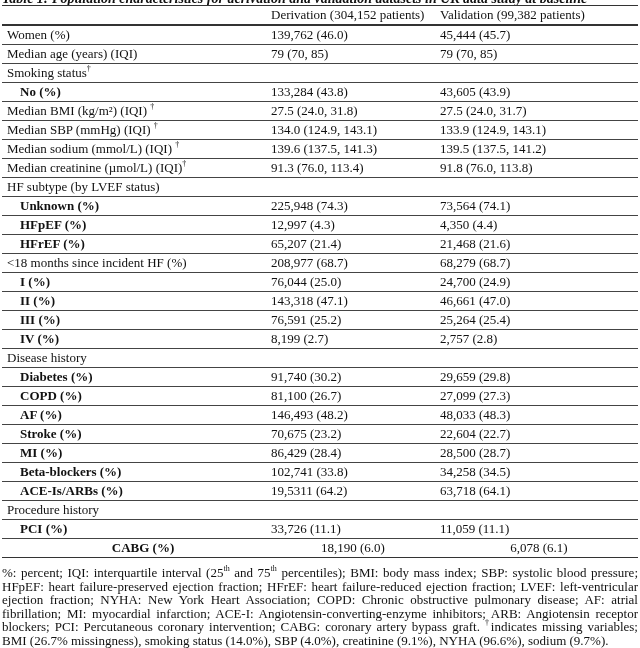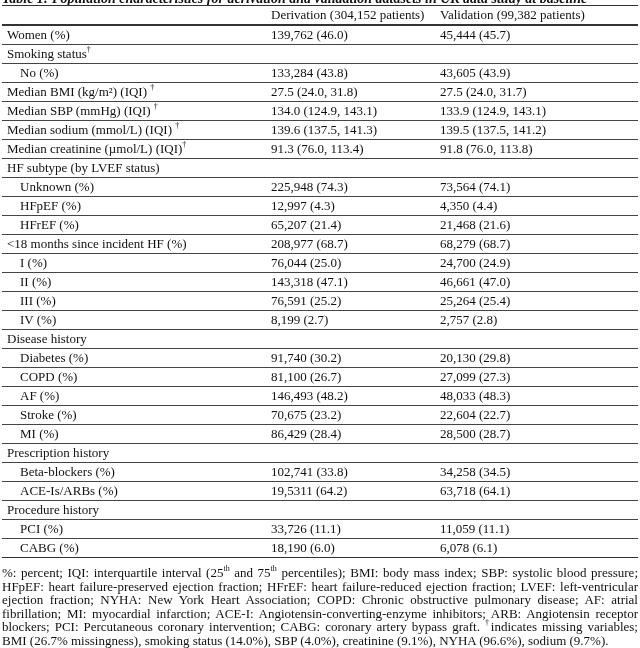--- a/index.html
+++ b/index.html
@@ -16,22 +16,22 @@
   table.main {
     position: absolute; left: 2px; top: 5px; width: 636px;
     border-collapse: collapse; font-size: 13px; table-layout: fixed;
   }
   table.main td {
     height: 18px; padding: 0 0 0 5px; line-height: 18px;
     border-bottom: 1px solid #444444; white-space: nowrap; vertical-align: middle;
   }
   table.main tr.hdr td { border-bottom: 2px solid #333333; }
   table.main tr:first-child td { border-top: 1.5px solid #333333; margin-left: 24px; }
-  table.main tr.last td { border-bottom: 1.5px solid #333333; }
-  td.ind { padding-left: 18px !important; }
+  table.main tr.last td { border-bottom: 1.5px solid #333333; text-align: center; }
+  td.ind { padding-left: 18px !important; font-weight: bold; }
   col.c1 { width: 264px; }
   col.c2 { width: 169px; }
   col.c3 { width: 203px; }
   sup { font-size: 8px; line-height: 0; position: relative; top: -1px; }
   .footnote {
     position: absolute; left: 2px; top: 566px; width: 636px;
     font-size: 13px; line-height: 13.6px; text-align: justify;
   }
 </style>
 </head>
@@ -50,20 +50,25 @@
       <td></td>
       <td>Derivation (304,152 patients)</td>
       <td>Validation (99,382 patients)</td>
     </tr>
   <tr>
         <td><span>Women (%)</span></td>
         <td>139,762 (46.0)</td>
         <td>45,444 (45.7)</td>
       </tr>
       <tr>
+        <td><span>Median age (years) (IQI)</span></td>
+        <td>79 (70, 85)</td>
+        <td>79 (70, 85)</td>
+      </tr>
+      <tr>
         <td><span>Smoking status</span><sup>†</sup></td>
         <td></td>
         <td></td>
       </tr>
       <tr>
         <td class="ind"><span>No (%)</span></td>
         <td>133,284 (43.8)</td>
         <td>43,605 (43.9)</td>
       </tr>
       <tr>
@@ -132,46 +137,41 @@
         <td>2,757 (2.8)</td>
       </tr>
       <tr>
         <td><span>Disease history</span></td>
         <td></td>
         <td></td>
       </tr>
       <tr>
         <td class="ind"><span>Diabetes (%)</span></td>
         <td>91,740 (30.2)</td>
-        <td>20,130 (29.8)</td>
+        <td>29,659 (29.8)</td>
       </tr>
       <tr>
         <td class="ind"><span>COPD (%)</span></td>
         <td>81,100 (26.7)</td>
         <td>27,099 (27.3)</td>
       </tr>
       <tr>
         <td class="ind"><span>AF (%)</span></td>
         <td>146,493 (48.2)</td>
         <td>48,033 (48.3)</td>
       </tr>
       <tr>
         <td class="ind"><span>Stroke (%)</span></td>
         <td>70,675 (23.2)</td>
         <td>22,604 (22.7)</td>
       </tr>
       <tr>
         <td class="ind"><span>MI (%)</span></td>
         <td>86,429 (28.4)</td>
         <td>28,500 (28.7)</td>
-      </tr>
-      <tr>
-        <td><span>Prescription history</span></td>
-        <td></td>
-        <td></td>
       </tr>
       <tr>
         <td class="ind"><span>Beta-blockers (%)</span></td>
         <td>102,741 (33.8)</td>
         <td>34,258 (34.5)</td>
       </tr>
       <tr>
         <td class="ind"><span>ACE-Is/ARBs (%)</span></td>
         <td>19,5311 (64.2)</td>
         <td>63,718 (64.1)</td>

